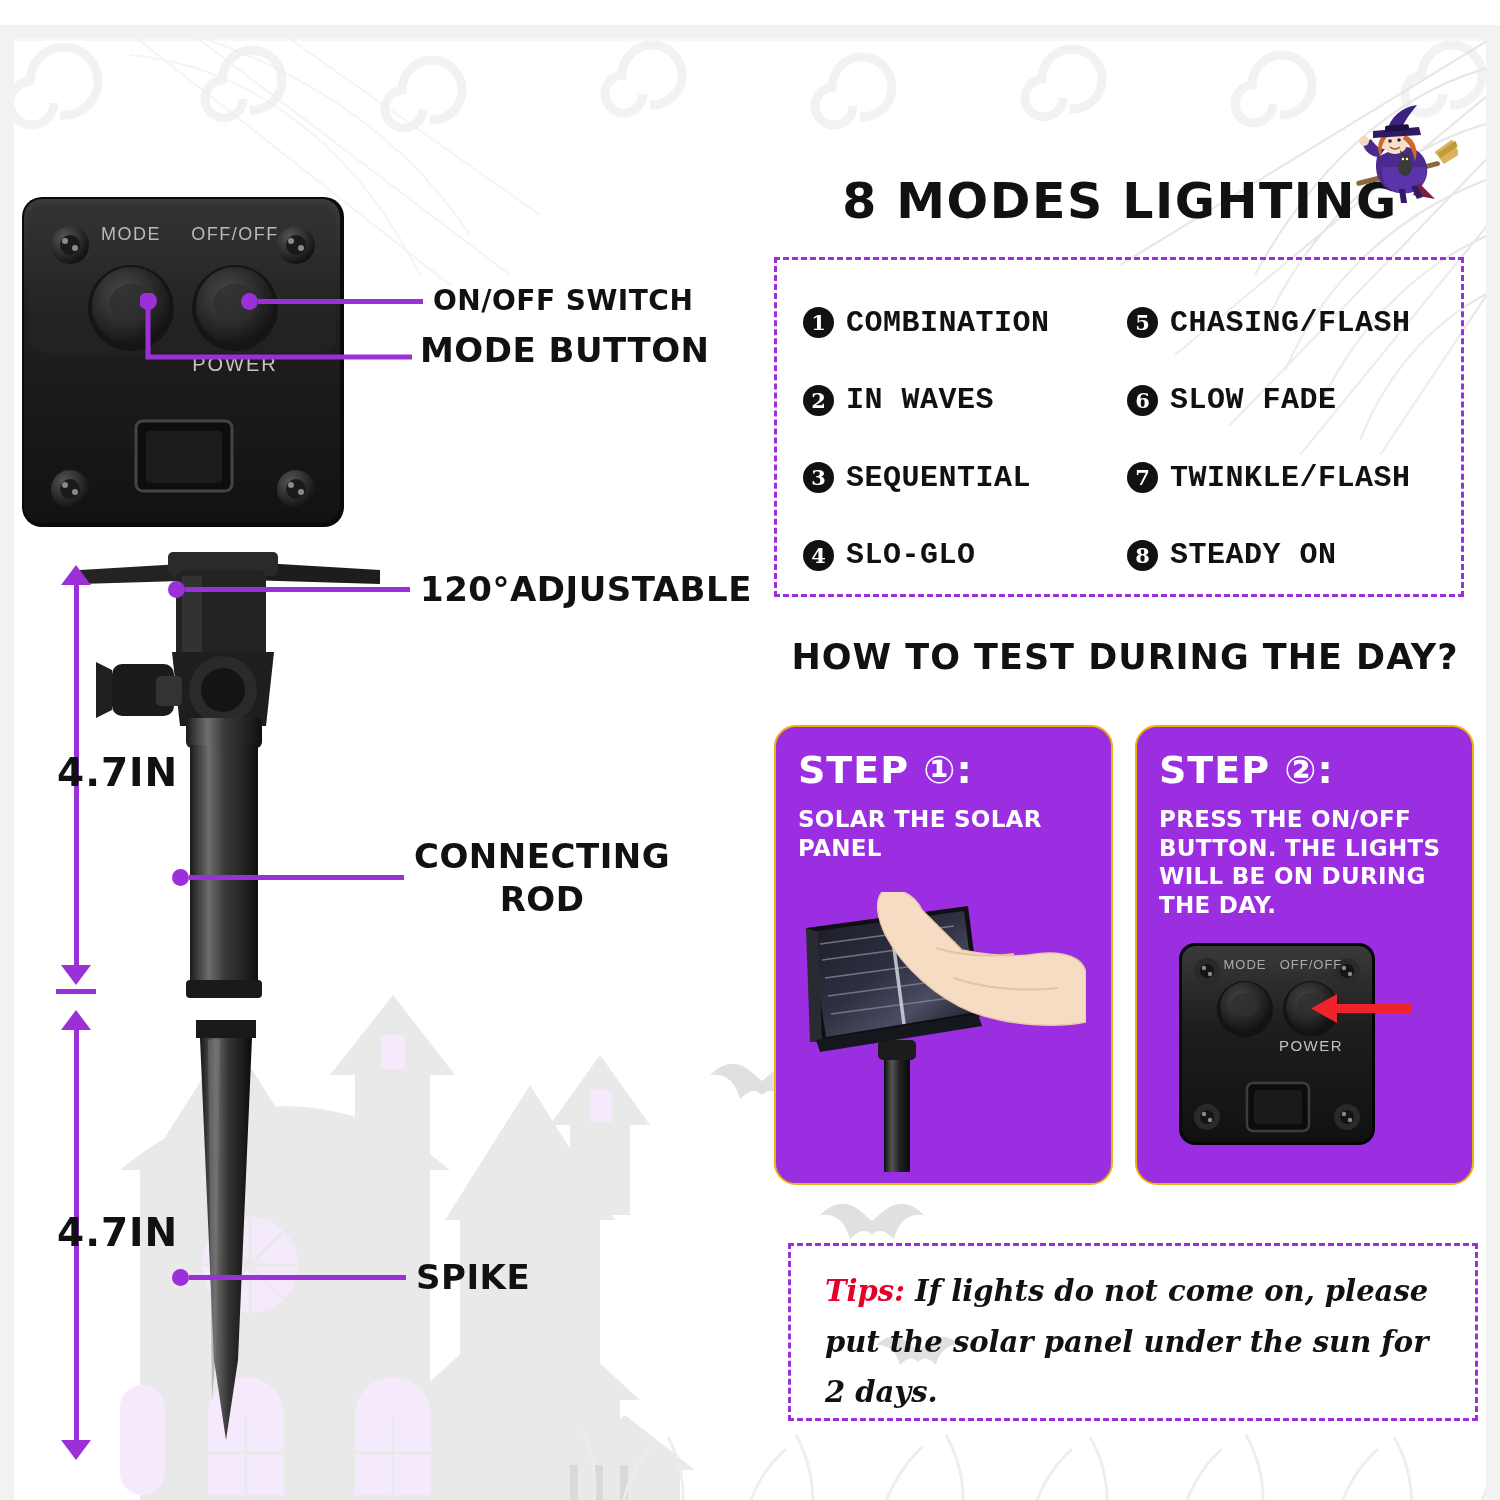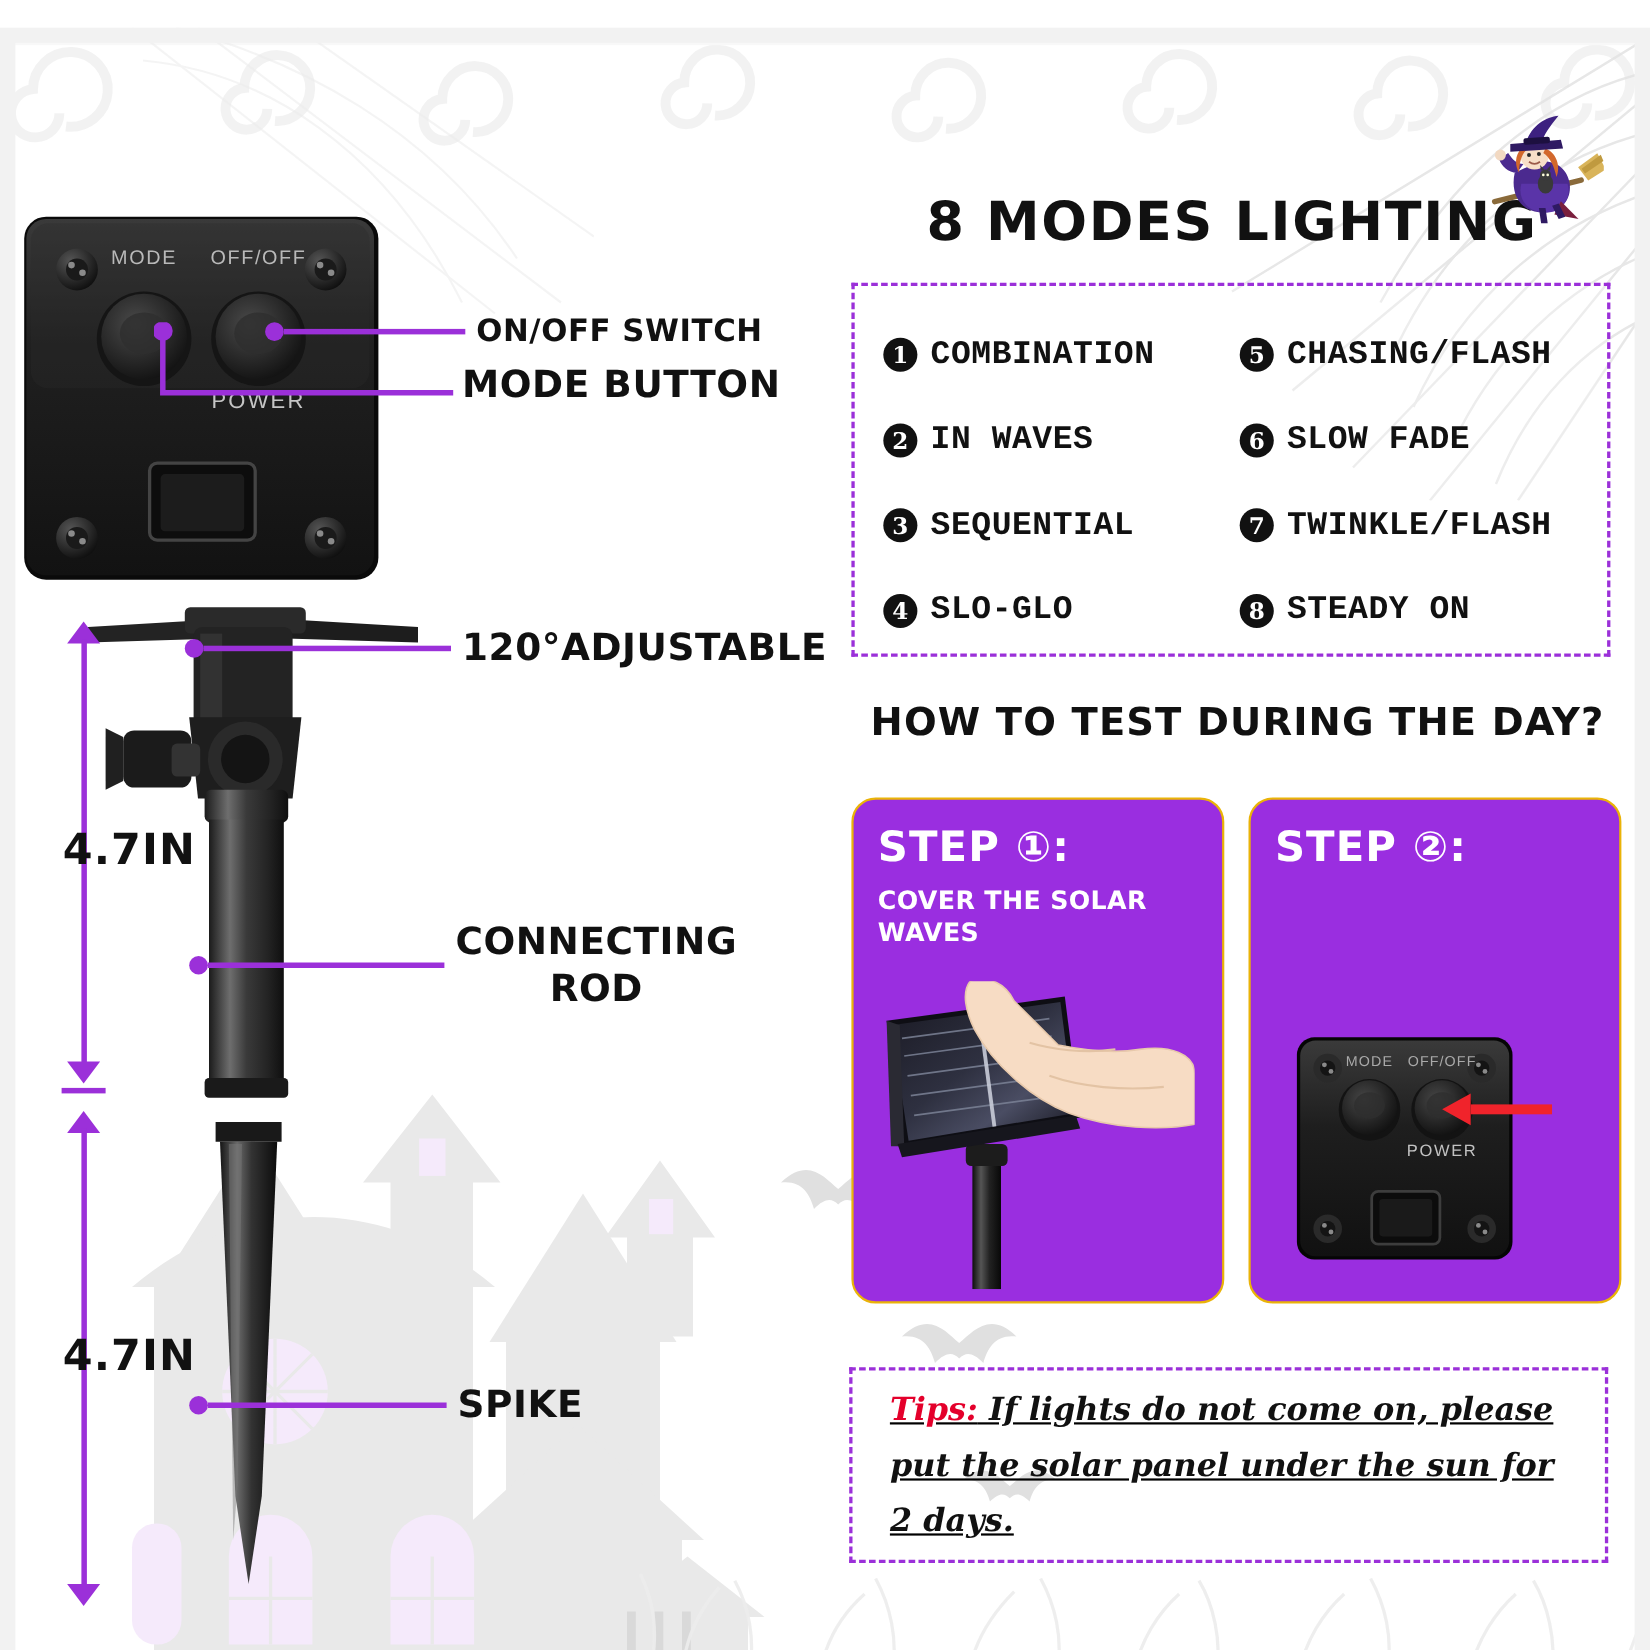--- a/index.html
+++ b/index.html
@@ -109,23 +109,23 @@
   }
   .step-sub{
     position:absolute;left:22px;top:78px;right:12px;
     font-family:"DejaVu Sans",sans-serif;font-weight:bold;
     font-size:23px;color:#fff;letter-spacing:.3px;line-height:1.24;
   }
   .step1-art{position:absolute;left:10px;top:165px;width:300px;height:280px;}
   .step2-art{position:absolute;left:34px;top:210px;width:240px;height:215px;}
 
   .tips-box{
-    position:absolute;left:12px;top:1218px;width:690px;height:178px;
+    position:absolute;left:28px;top:1218px;width:690px;height:178px;
     border:3px dashed #9b30d9;box-sizing:border-box;
-    display:flex;align-items:center;text-decoration:underline;
+    display:flex;align-items:flex-end;
   }
   .tips-text{
     padding:0 34px;
     font-family:"DejaVu Serif",serif;font-style:italic;font-weight:bold;
     font-size:29px;color:#111;line-height:1.75;
   }
   .tips-label{color:#e4002b;font-weight:bold;}
 </style>
 </head>
 <body>
@@ -456,21 +456,21 @@
         </div>
       </div>
     </div>
 
     <div class="title-test">HOW TO TEST DURING THE DAY?</div>
 
     <div class="steps">
 
       <div class="step-card">
         <div class="step-head">STEP ①:</div>
-        <div class="step-sub">COVER THE SOLAR WAVES</div>
+        <div class="step-sub">SOLAR THE SOLAR PANEL</div>
 
         <svg class="step1-art" viewBox="0 0 300 280">
           <defs>
             <linearGradient id="panelg" x1="0" y1="0" x2="1" y2="1">
               <stop offset="0" stop-color="#1a1a24"></stop>
                 <stop offset="0.45" stop-color="#2e3040"></stop>
               <stop offset="0.7" stop-color="#4a4d63"></stop>
                 <stop offset="1" stop-color="#14141c"></stop>
             </linearGradient>
             <linearGradient id="poleg2" x1="0" y1="0" x2="1" y2="0">
@@ -500,20 +500,21 @@
           <g fill="#f7dcc4" stroke="#e8c9ab" stroke-width="1.5">
             <path d="M96,0 C112,-6 128,2 136,18 L176,58 C196,62 226,66 250,62 C278,58 300,66 300,84 L300,130 C270,136 224,134 186,120 C150,106 116,74 100,44 C92,28 88,10 96,0 Z"></path>
           </g>
           <path d="M150,56 C170,62 200,66 228,62" stroke="#e3c3a4" stroke-width="2" fill="none"></path>
           <path d="M168,86 C196,96 236,100 272,96" stroke="#e3c3a4" stroke-width="2" fill="none"></path>
         </svg>
       </div>
 
       <div class="step-card">
         <div class="step-head">STEP ②:</div>
+        <div class="step-sub">PRESS THE ON/OFF BUTTON. THE LIGHTS WILL BE ON DURING THE DAY.</div>
 
         <svg class="step2-art" viewBox="0 0 240 215">
           <defs>
             <linearGradient id="boxg2" x1="0" y1="0" x2="0" y2="1">
               <stop offset="0" stop-color="#3a3a3a"></stop>
                 <stop offset="0.4" stop-color="#1e1e1e"></stop>
               <stop offset="1" stop-color="#111"></stop>
             </linearGradient>
             <radialGradient id="btng2" cx="0.4" cy="0.35" r="0.75">
               <stop offset="0" stop-color="#474747"></stop>

